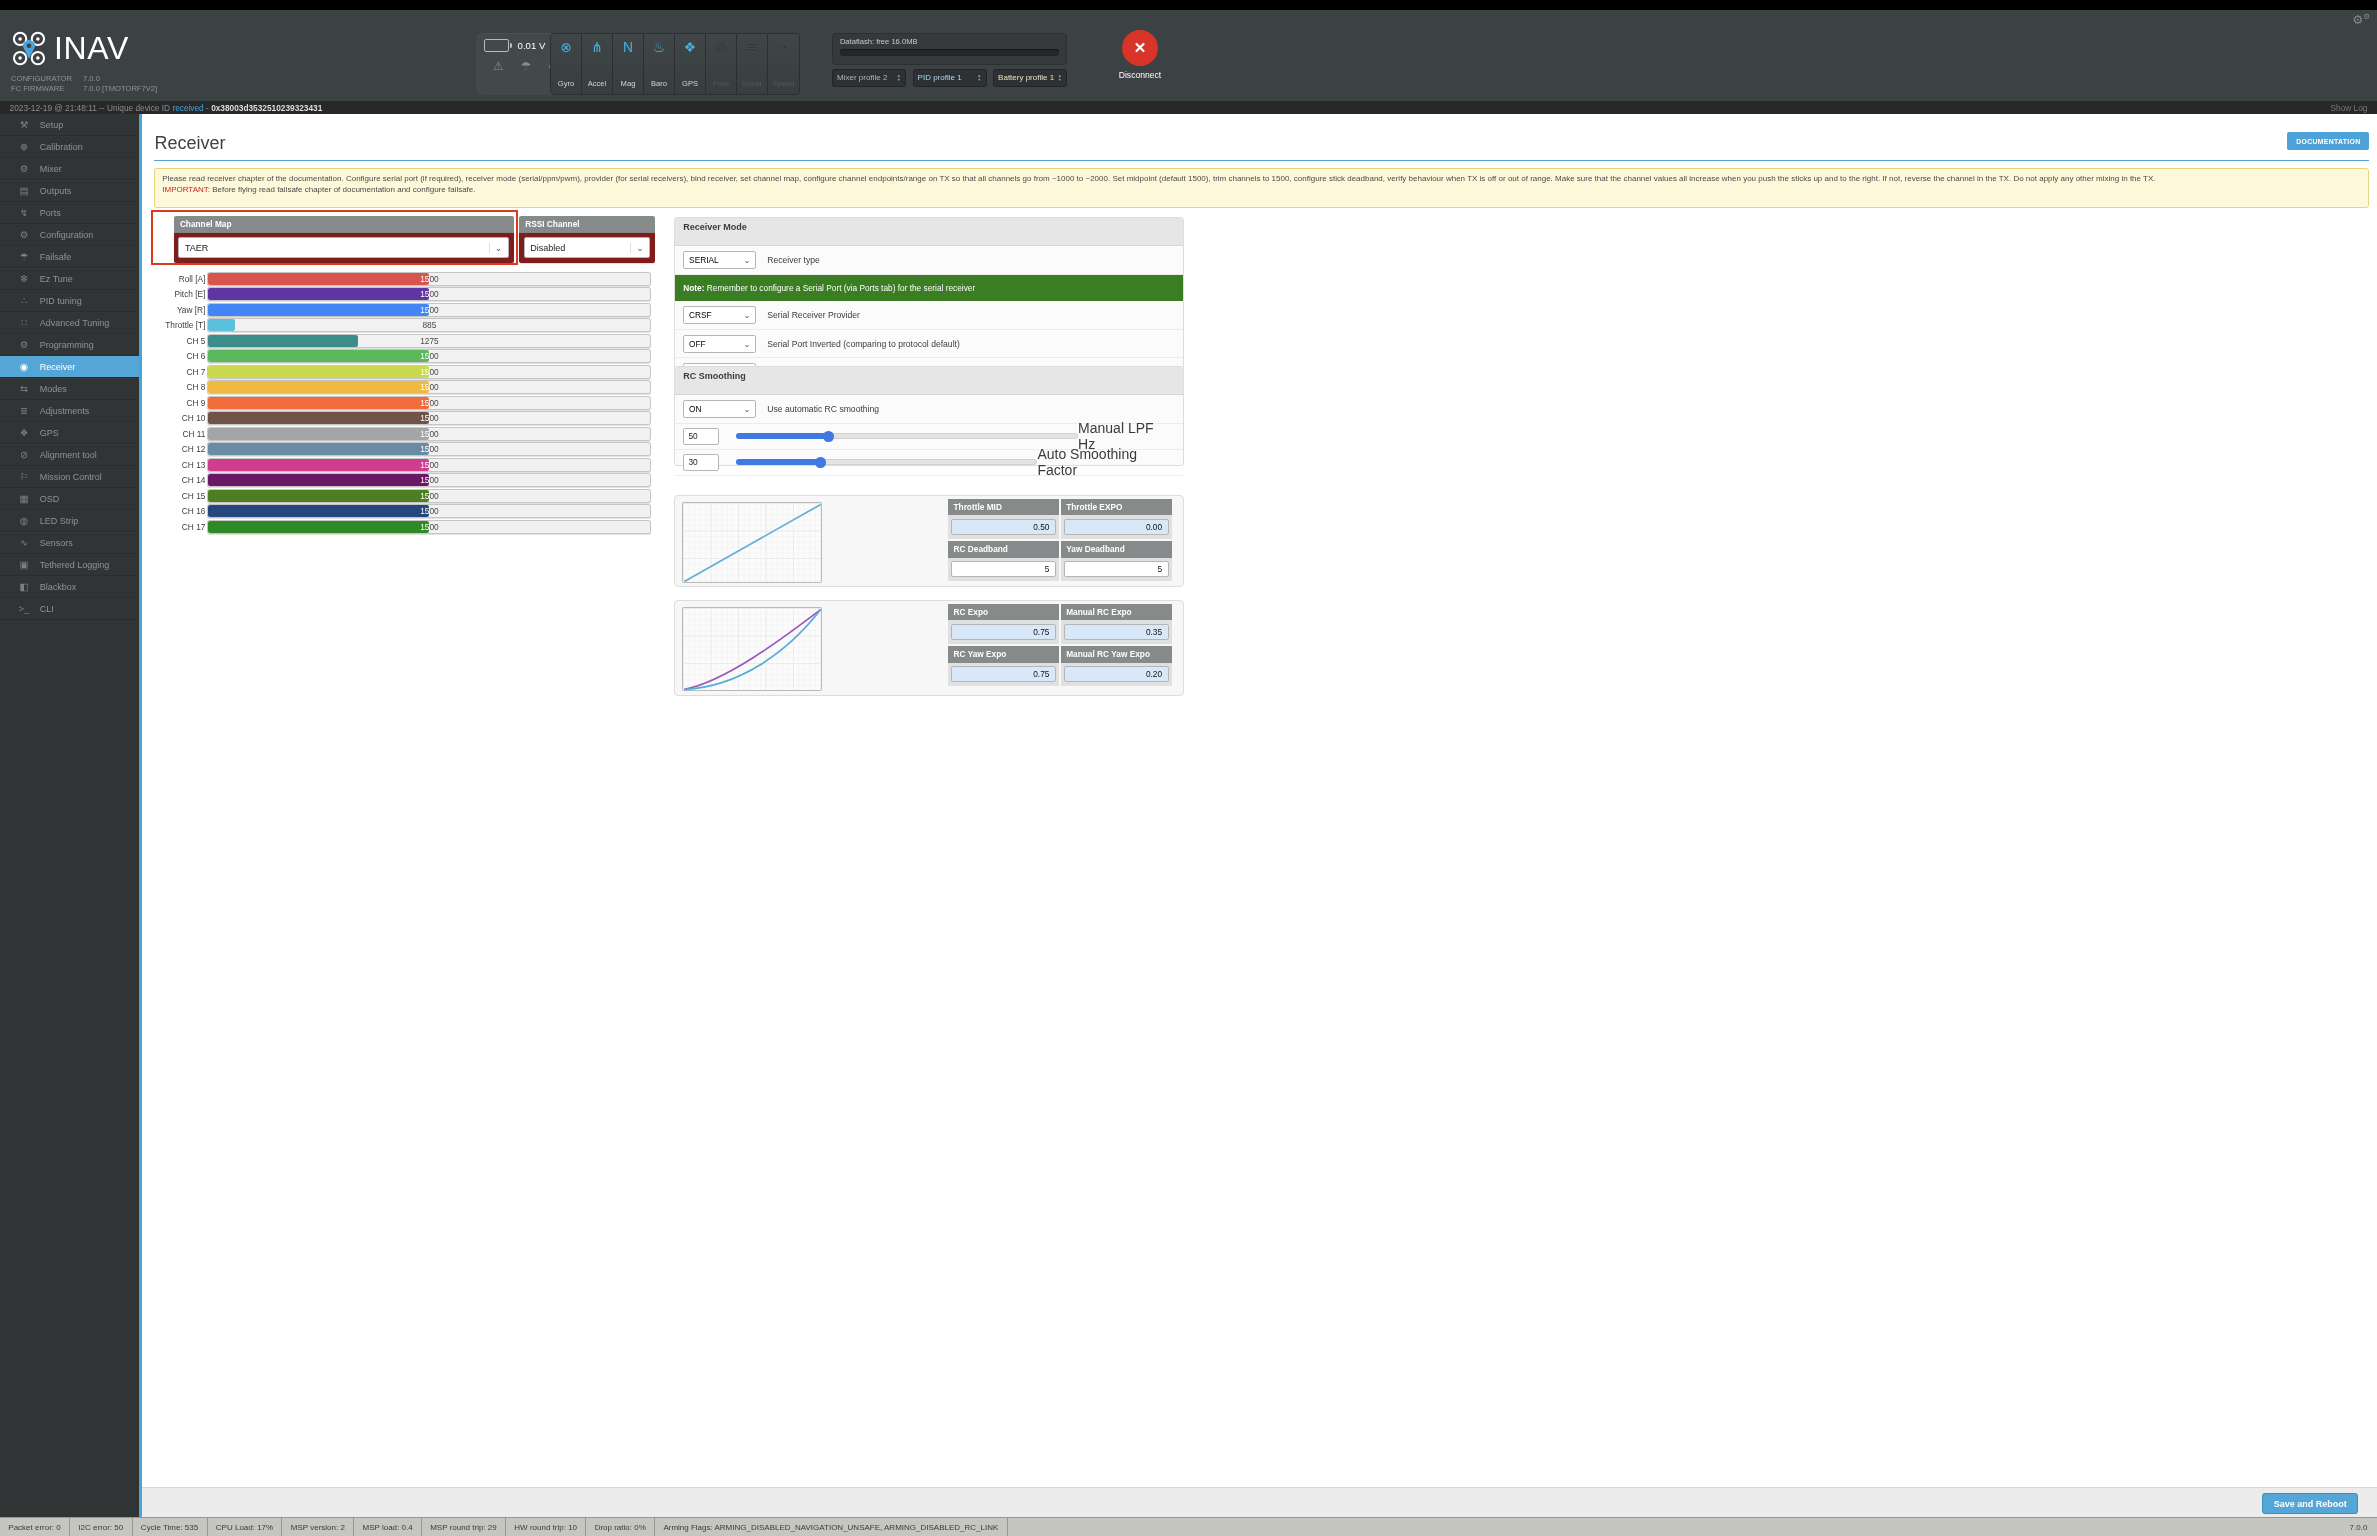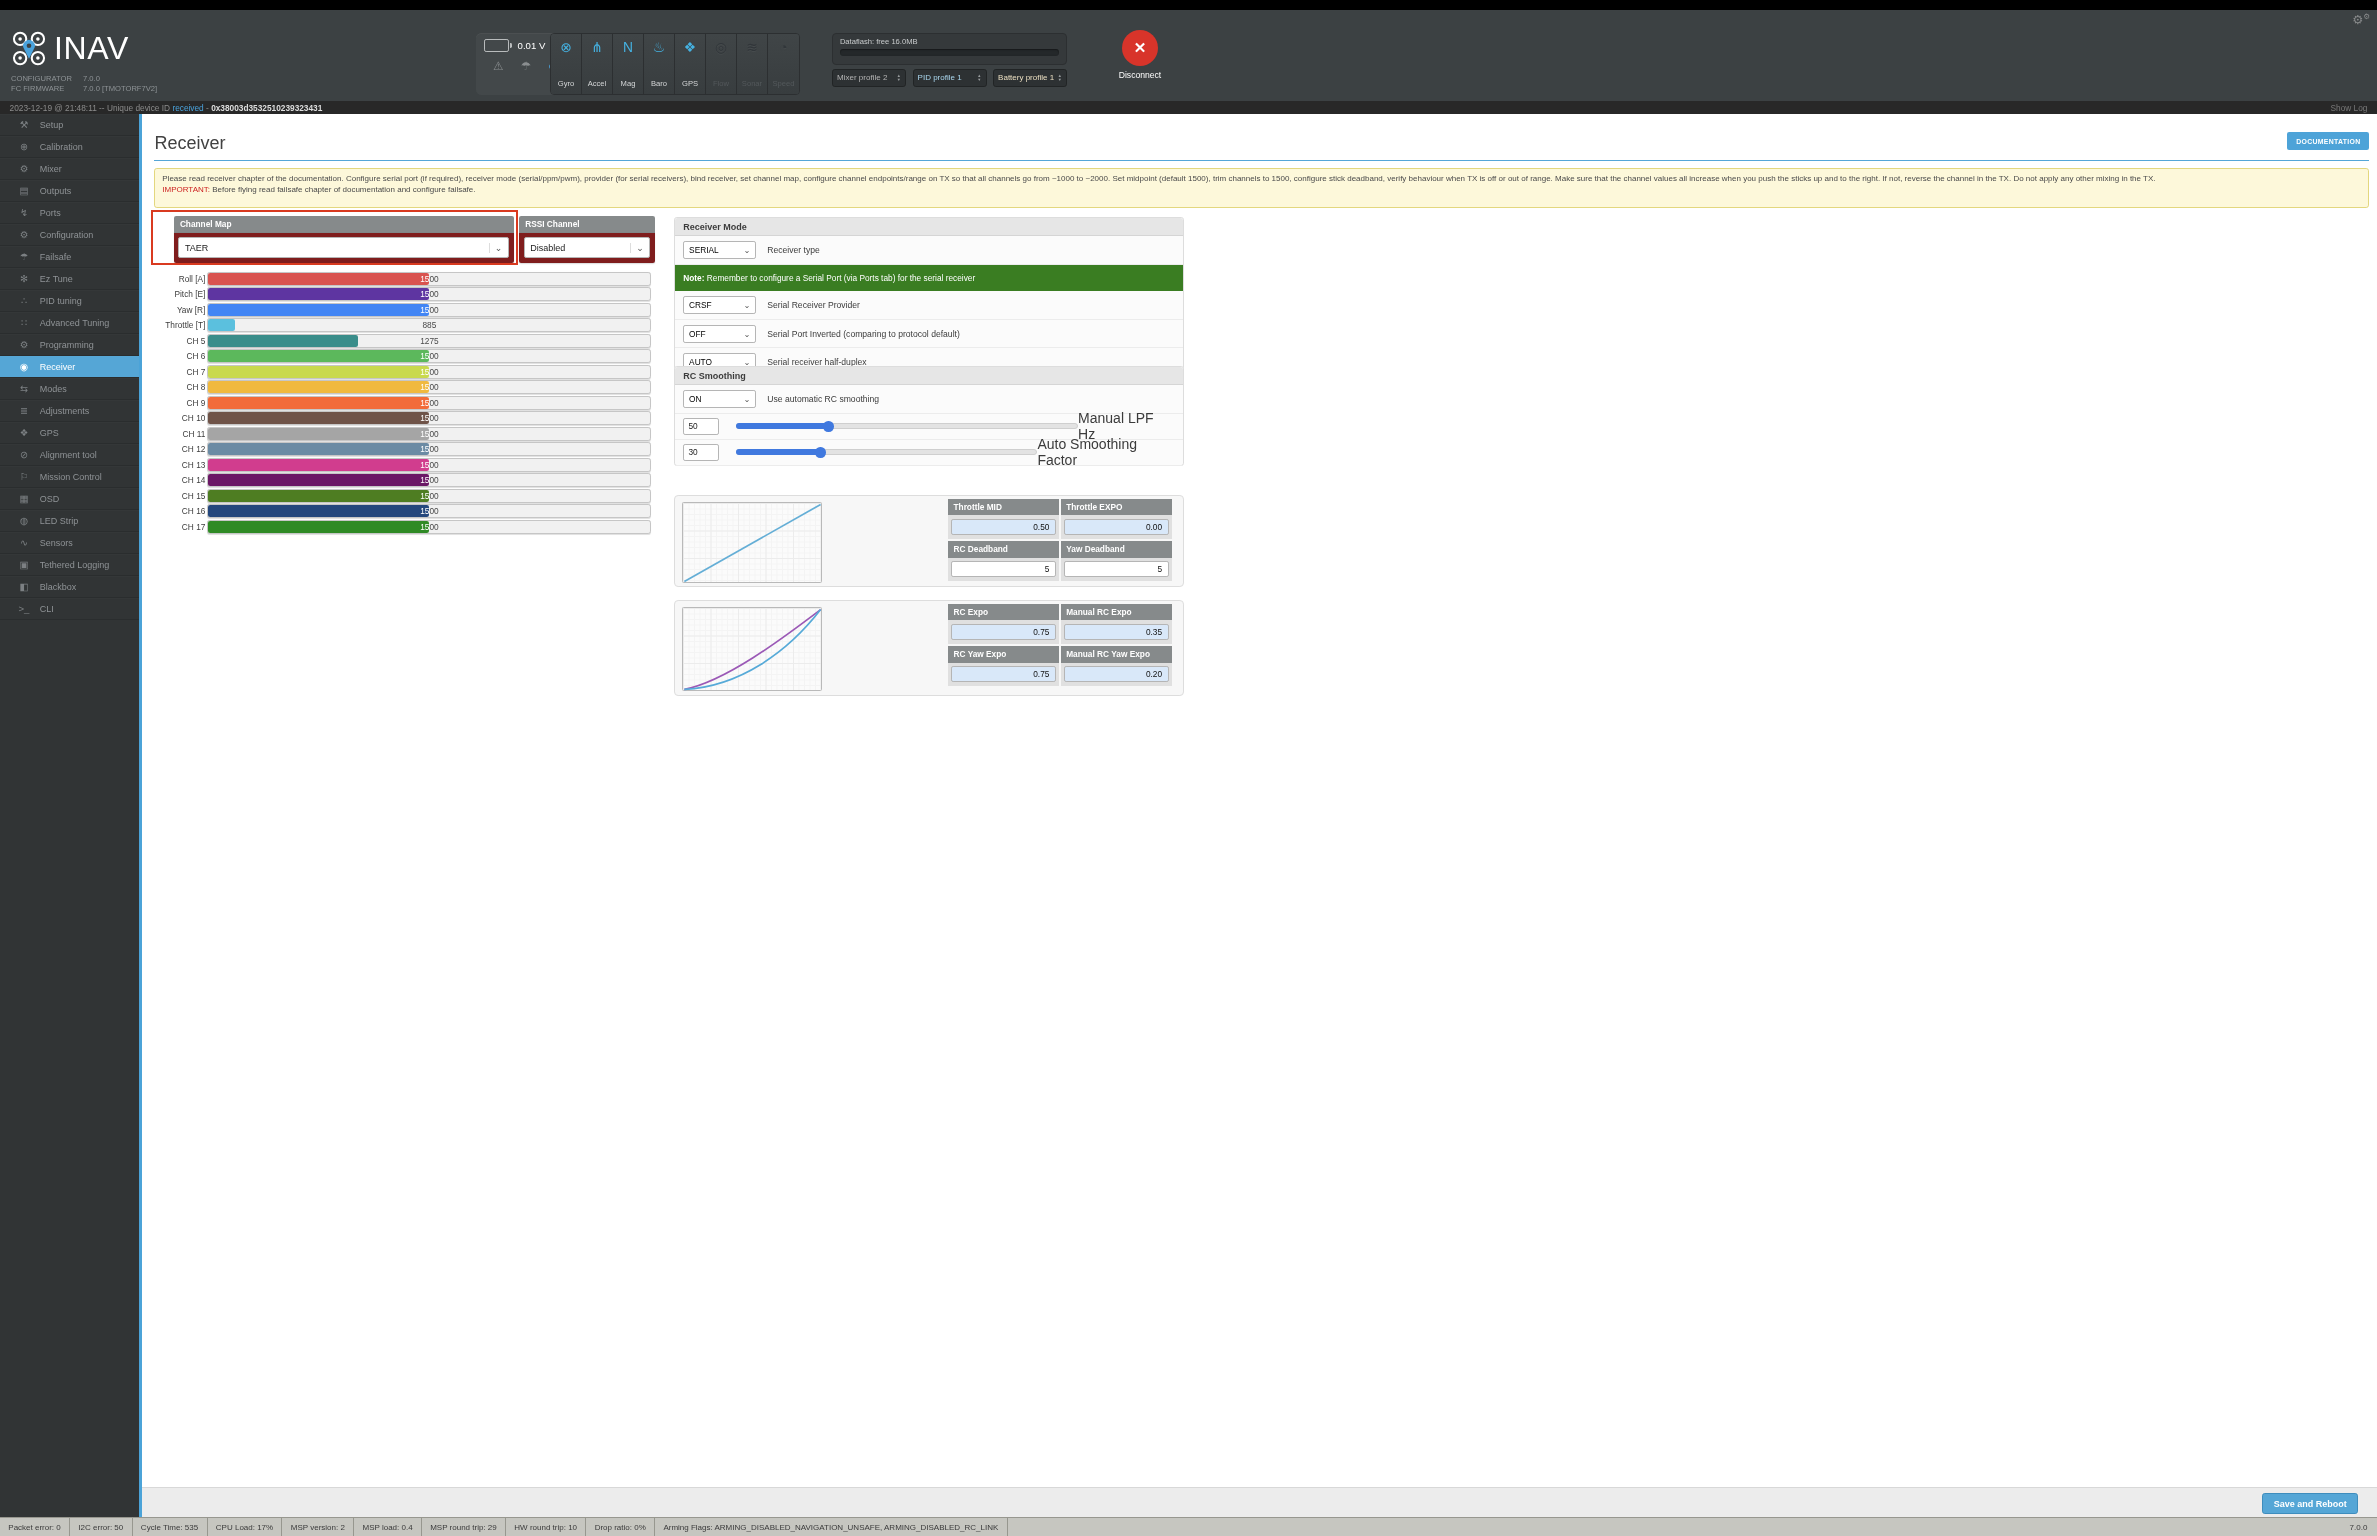--- a/index.html
+++ b/index.html
@@ -76,21 +76,21 @@
   .channels { position:absolute; left:12.4px; top:158px; }
   .ch-row { display:flex; align-items:center; margin-bottom:1.7px; height:13.8px; }
   .ch-label { width:51px; text-align:right; font-size:8.3px; color:#3d3d3d; margin-right:2px; }
   .ch-track { position:relative; width:444px; height:13.8px; background:#f1f1f1; border:0.7px solid #c6c6c6; border-radius:2.8px; box-shadow:0 0.7px 0.7px rgba(0,0,0,.12); }
   .ch-fill { position:absolute; left:0; top:0; bottom:0; border-radius:2.1px; overflow:hidden; }
   .ch-val { position:absolute; left:0; top:0; width:442px; height:12.4px; line-height:12.4px; text-align:center; font-size:8.3px; }
   .ch-val.dark { color:#4a4a4a; }
   .ch-val.white { color:#fff; }
   
   .rpanel { position:absolute; left:532px; width:510px; background:#fbfbfb; border:0.7px solid #ddd; border-radius:2.8px; }
-  .rp-head { height:18px; background:#e6e6e6; border-bottom:0.7px solid #d5d5d5; border-radius:2.8px 2.8px 0 0; font-size:9px; font-weight:bold; color:#3c3c3c; line-height:18px; padding:0 8.3px; }
+  .rp-head { height:28px; background:#e6e6e6; border-bottom:0.7px solid #d5d5d5; border-radius:2.8px 2.8px 0 0; font-size:9px; font-weight:bold; color:#3c3c3c; line-height:18px; padding:0 8.3px; }
   .rm-row { display:flex; align-items:center; padding:4.8px 8.3px; border-bottom:0.7px solid #ececec; }
   .rm-row:last-child { border-bottom:none; }
   .rm-select { width:73px; height:18px; background:#fff; border:0.7px solid #b5b5b5; border-radius:2.1px; display:flex; align-items:center; padding:0 4.8px; font-size:8.3px; cursor:pointer; }
   .rm-select .chev { margin-left:auto; color:#555; font-size:8.3px; }
   .rm-label { font-size:8.6px; color:#3b3b3b; margin-left:11px; }
   .green-note { background:#3a7d22; color:#fff; font-size:8.3px; padding:8.3px 8.3px; }
   .green-note b { font-weight:bold; }
   .receiver-mode { top:103px; height:153px; }
   .rc-smoothing { top:252px; height:100px; }
   .sl-row { display:flex; align-items:center; padding:4.1px 8.3px; border-bottom:0.7px solid #ececec; height:26px; }

